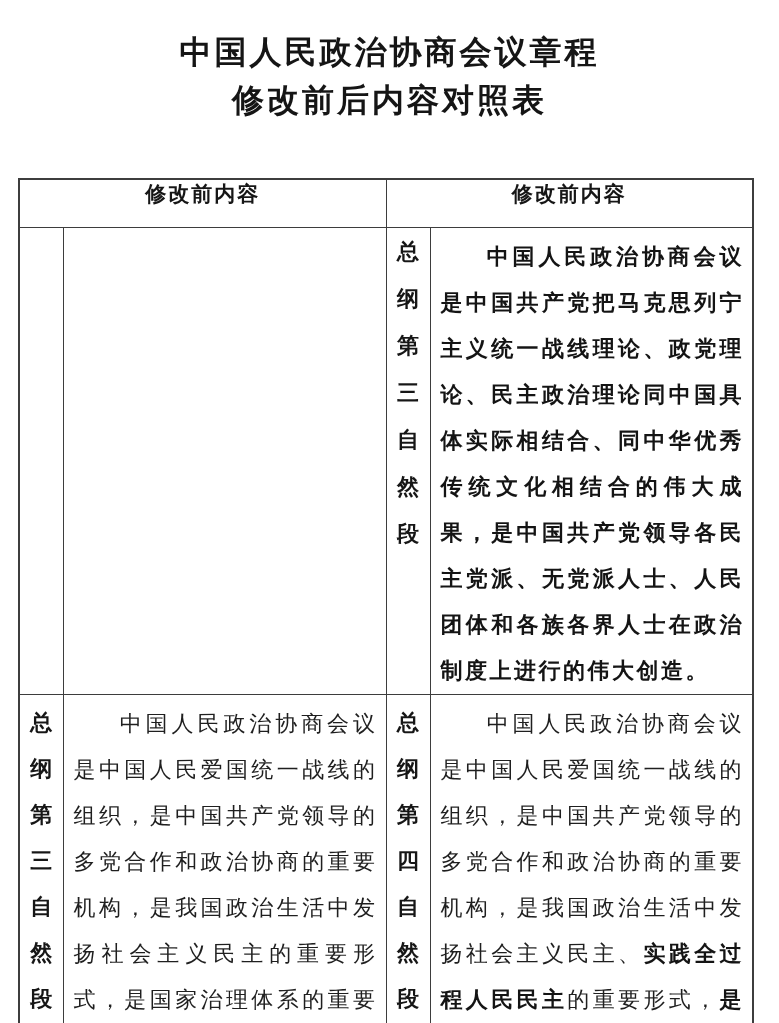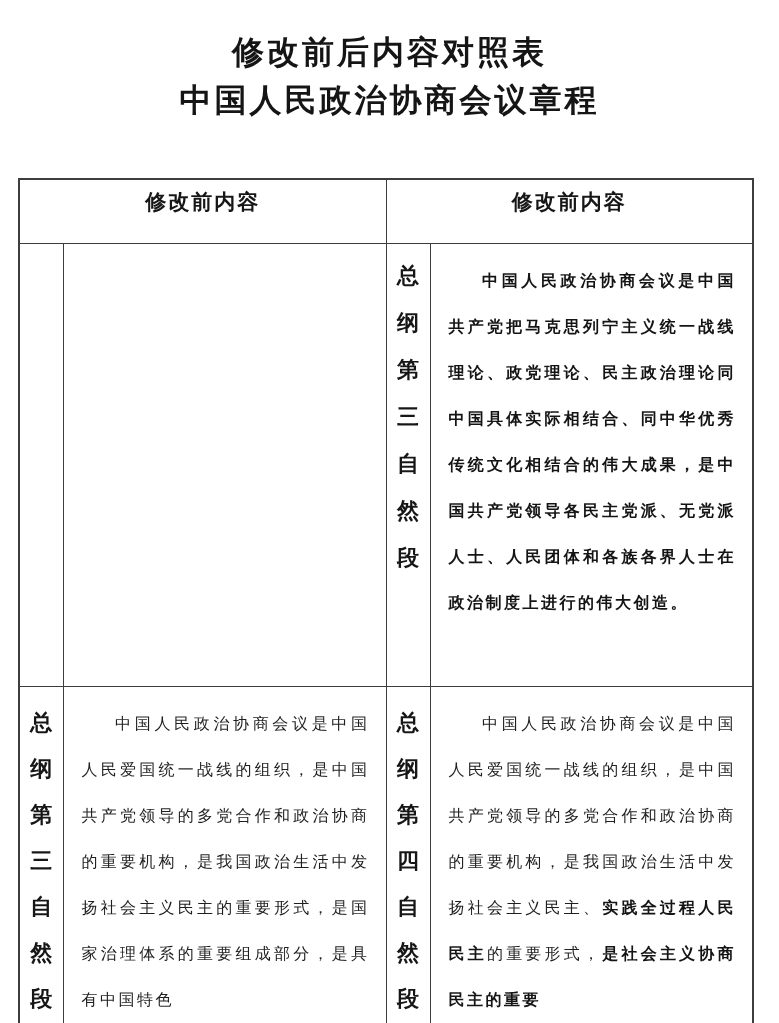--- a/index.html
+++ b/index.html
@@ -26,21 +26,21 @@
     left: 18px; top: 178px;
     width: 734px;
     border-collapse: collapse;
     table-layout: fixed;
     border: 2px solid #3d3d3d;
   }
   table.cmp col.c-label   { width: 44px; }
   table.cmp col.c-content { width: 323px; }
   table.cmp th, table.cmp td {
     border: 1px solid #3d3d3d;
-    padding: 8px;
+    padding: 0;
     vertical-align: top;
     overflow: hidden;
   }
   th.hdr {
     height: 47px;
     font-family: "Liberation Sans", sans-serif;
     font-weight: bold;
     font-size: 21px;
     letter-spacing: 2px;
     text-align: center;
@@ -57,21 +57,21 @@
     text-align: center;
     white-space: pre-line; 
     color: #161616;
   }
   td.mid { vertical-align: middle; }
   .vlabel.pad-top { padding-top: 5px; line-height: 46px; }
   .clip { height: 100%; overflow: hidden; }
   .para {
     margin: 0;
     padding: 6px 8px 0 10px;
-    font-size: 16px;
+    font-size: 22px;
     line-height: 46px;
     letter-spacing: 2.5px;
     text-indent: 2.1em;
     text-align: justify;
     text-justify: inter-character;
     color: #1f1f1f;
   }
   .para .seg-regular {
     font-family: "Liberation Serif", serif;
     font-weight: normal;
@@ -79,22 +79,22 @@
   .para .seg-added {
     font-family: "Liberation Sans", sans-serif;
     font-weight: bold;
     color: #141414;
   }
 </style>
 </head>
 <body>
 
 <div class="doc-title">
+  <div>中国人民政治协商会议章程</div>
   <div>修改前后内容对照表</div>
-  <div>中国人民政治协商会议章程</div>
 </div>
 
 <table class="cmp">
   <colgroup>
     <col class="c-label">
       <col class="c-content">
       <col class="c-label">
       <col class="c-content">
   </colgroup>
   <tbody>

